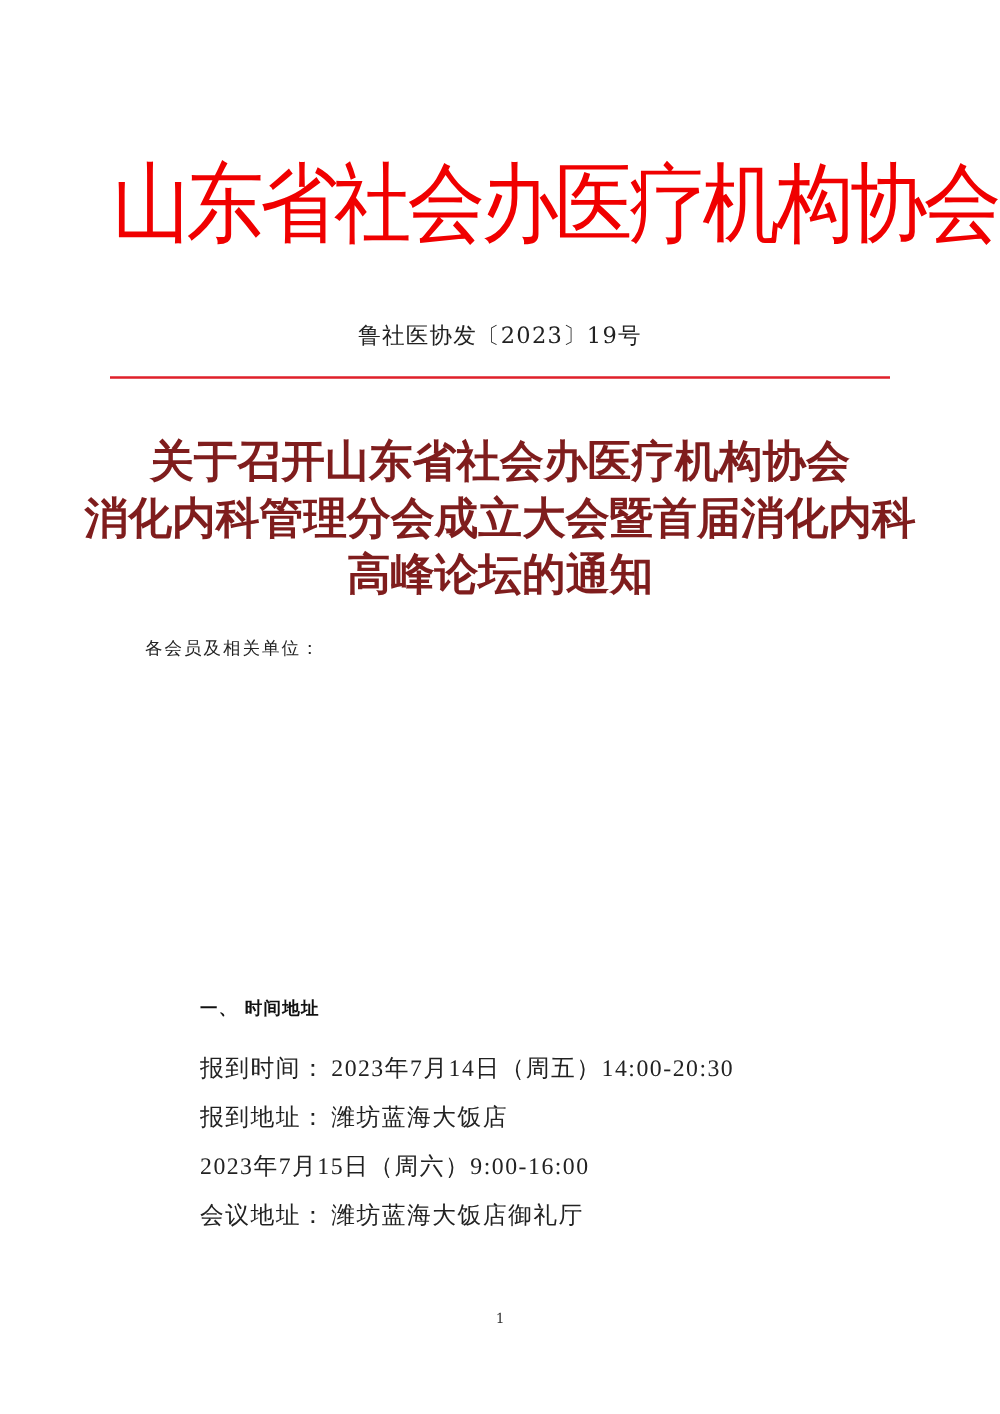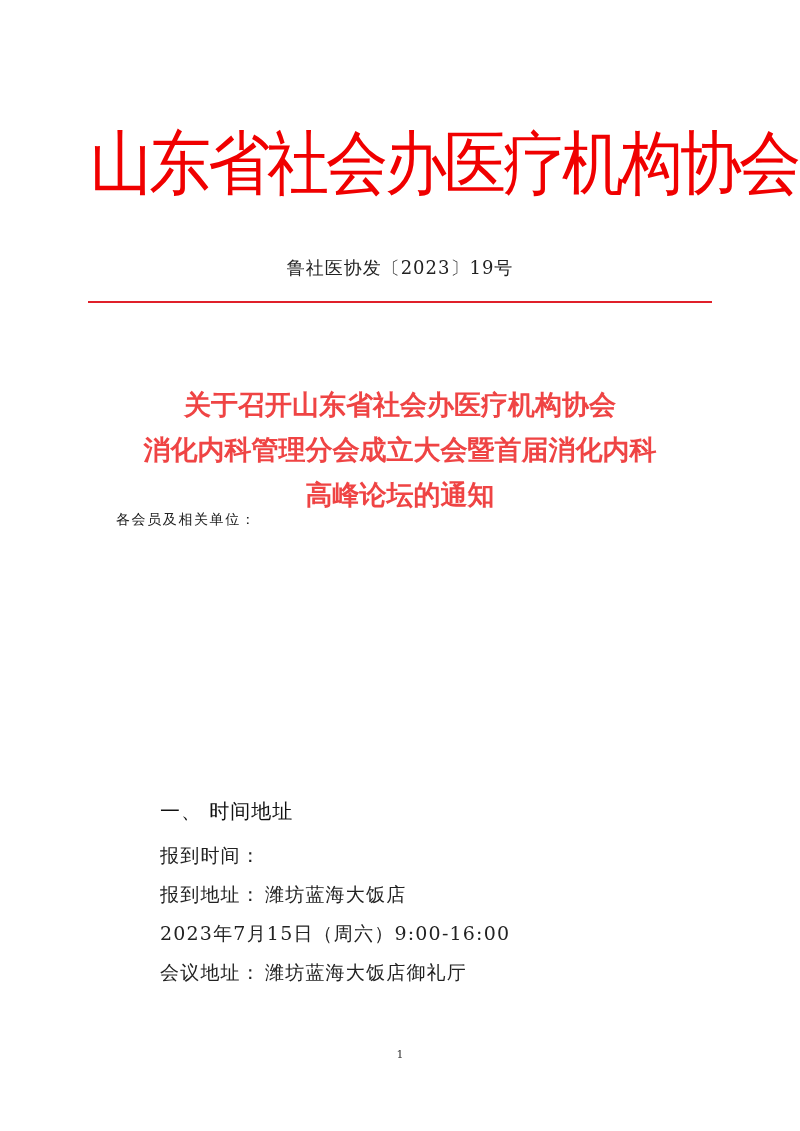--- a/index.html
+++ b/index.html
@@ -7,32 +7,32 @@
          font-family: "DejaVu Serif", "Liberation Serif", serif; color: #1a1a1a; }
   .org-name { position: absolute; left: 90px; top: 118px; width: 625px; text-align: center;
               font-family: "DejaVu Sans", "Liberation Sans", sans-serif;
               font-size: 62px; letter-spacing: -3px; color: #f00000; line-height: 90px;
               transform: scaleY(1.12); transform-origin: center; white-space: nowrap; }
   .doc-no { position: absolute; left: 0; width: 800px; top: 256px; text-align: center;
             font-size: 18px; letter-spacing: 1px; color: #222; }
   .red-rule { position: absolute; left: 88px; top: 301px; width: 624px; height: 2px; background: #e0202a; }
   .title { position: absolute; left: 0; width: 800px; top: 348px; text-align: center;
            font-family: "DejaVu Sans", "Liberation Sans", sans-serif; font-weight: bold;
-           font-size: 27px; line-height: 45px; color: #ef4444; margin-top: 34px; }
+           font-size: 35px; line-height: 45px; color: #7f1d1d; }
   .title div { white-space: nowrap; }
   .body-text { position: absolute; left: 116px; width: 580px; top: 500px;
                font-size: 14px; line-height: 39px; color: #222; letter-spacing: 1.6px; }
   .para { margin: 0; }
   .indent { text-indent: 40px; }
   .section-heading { position: absolute; left: 160px; top: 798px;
-                     font-family: "DejaVu Sans", "Liberation Sans", sans-serif; font-weight: normal;
-                     font-size: 20px; color: #111; letter-spacing: 1px; }
+                     font-family: "DejaVu Sans", "Liberation Sans", sans-serif; font-weight: bold;
+                     font-size: 14px; color: #111; letter-spacing: 1px; }
   .info { position: absolute; left: 160px; top: 836px; font-size: 19px; line-height: 39px;
           color: #222; letter-spacing: 1.2px; }
-  .info-row { display: flex; white-space: nowrap; }
+  .info-row { display: flex; white-space: nowrap; font-family: Liberation Serif, serif; }
   .info-label { width: 105px; }
   .page-num { position: absolute; left: 0; width: 800px; top: 1048px; text-align: center;
               font-size: 11px; color: #333; }
 </style>
 </head>
 <body>
 
 <div class="org-name">山东省社会办医疗机构协会</div>
 <div class="doc-no">鲁社医协发〔2023〕19号</div>
 <div class="red-rule"></div>
@@ -45,20 +45,21 @@
 
 <div class="body-text">
   <p class="para">各会员及相关单位：</p>
 </div>
 
 <div class="section-heading">一、 时间地址</div>
 
 <div class="info">
   <div class="info-row">
     <span class="info-label">报到时间：</span>
+    <span>2023年7月14日（周五）14:00-20:30</span>
   </div>
   <div class="info-row">
     <span class="info-label"></span>
   </div>
   <div class="info-row">
     <span class="info-label">报到地址：</span>
     <span>潍坊蓝海大饭店</span>
   </div>
   <div class="info-row">
     <span>2023年7月15日（周六）9:00-16:00</span>

